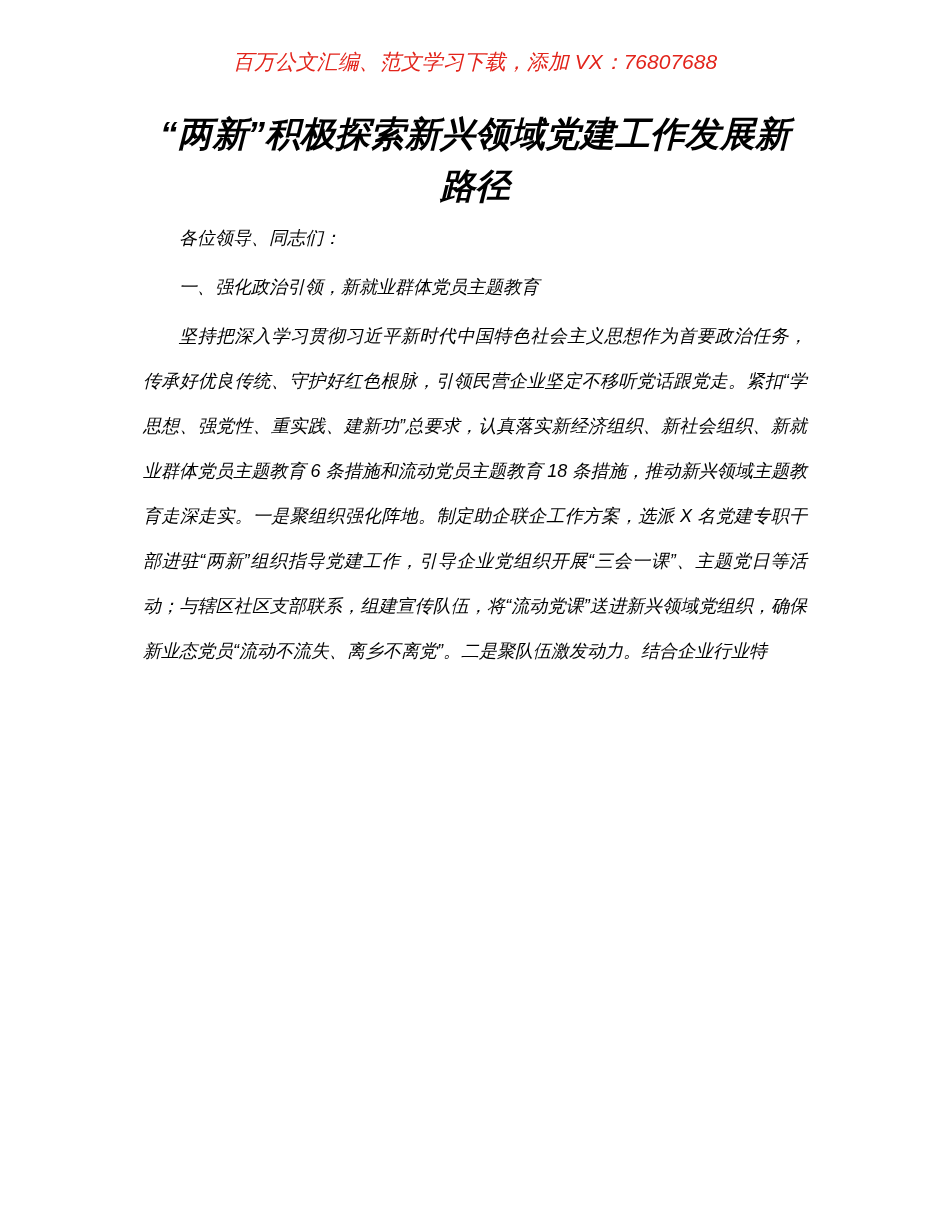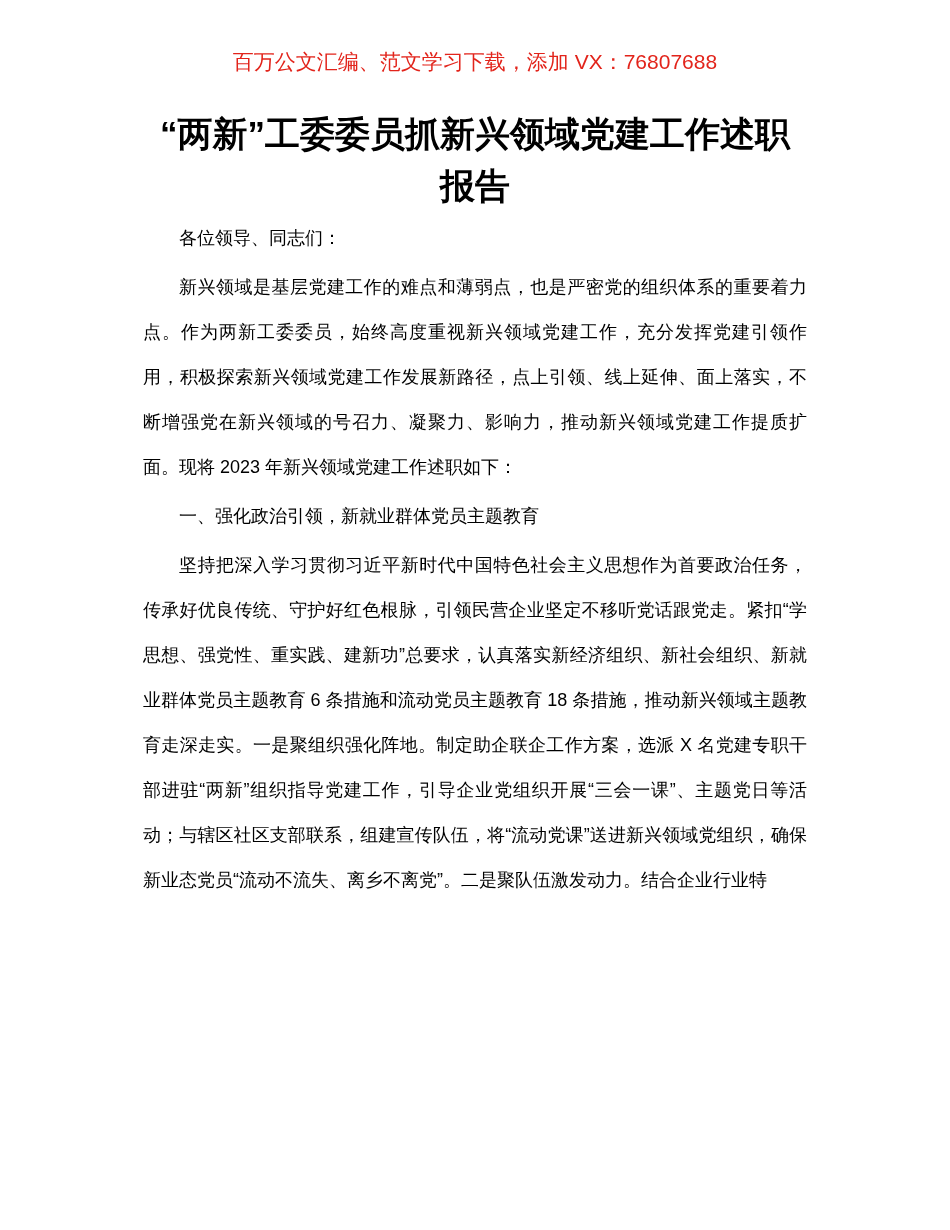--- a/index.html
+++ b/index.html
@@ -40,27 +40,26 @@
     text-justify: inter-character;
     overflow-wrap: break-word;
     color: #000000;
   }
   .para.salutation { text-align: left; }
   .para.heading { text-align: left; white-space: nowrap; }
 </style>
 </head>
 <body>
 
-<div class="page" style="background: rgb(255, 255, 255); color: rgb(0, 0, 0);">
+<div class="page" style="background: rgb(255, 255, 255); color: rgb(0, 0, 0); font-style: italic;">
 
   <p class="header-note" style="color: rgb(226, 36, 27);">百万公文汇编、范文学习下载，添加 VX：76807688</p>
 
-  <h1 class="doc-title">“两新”工委委员抓新兴领域党建工作述职报告</h1>
+  <h1 class="doc-title">“两新”积极探索新兴领域党建工作发展新路径</h1>
 
   <p class="para salutation">各位领导、同志们：</p>
 
-  <p class="para">新兴领域是基层党建工作的难点和薄弱点，也是严密党的组织体系的重要着力点。作为两新工委委员，始终高度重视新兴领域党建工作，充分发挥党建引领作用，积极探索新兴领域党建工作发展新路径，点上引领、线上延伸、面上落实，不断增强党在新兴领域的号召力、凝聚力、影响力，推动新兴领域党建工作提质扩面。现将 2023 年新兴领域党建工作述职如下：</p>
 
   <p class="para heading">一、强化政治引领，新就业群体党员主题教育</p>
 
   <p class="para">坚持把深入学习贯彻习近平新时代中国特色社会主义思想作为首要政治任务，传承好优良传统、守护好红色根脉，引领民营企业坚定不移听党话跟党走。紧扣“学思想、强党性、重实践、建新功”总要求，认真落实新经济组织、新社会组织、新就业群体党员主题教育 6 条措施和流动党员主题教育 18 条措施，推动新兴领域主题教育走深走实。一是聚组织强化阵地。制定助企联企工作方案，选派 X 名党建专职干部进驻“两新”组织指导党建工作，引导企业党组织开展“三会一课”、主题党日等活动；与辖区社区支部联系，组建宣传队伍，将“流动党课”送进新兴领域党组织，确保新业态党员“流动不流失、离乡不离党”。二是聚队伍激发动力。结合企业行业特</p>
 
 </div>
 
 </body></html>

